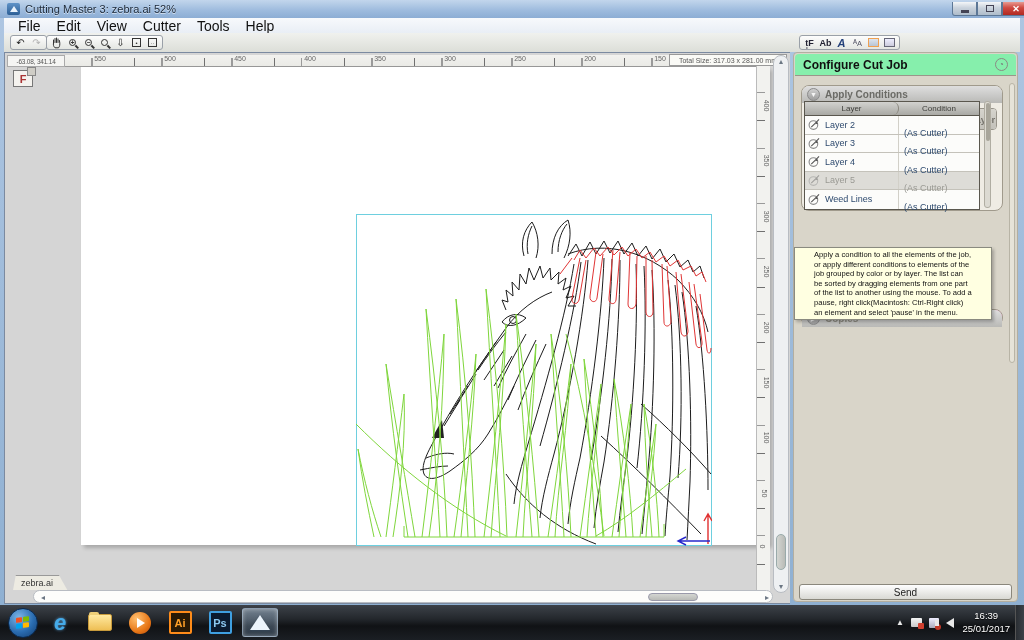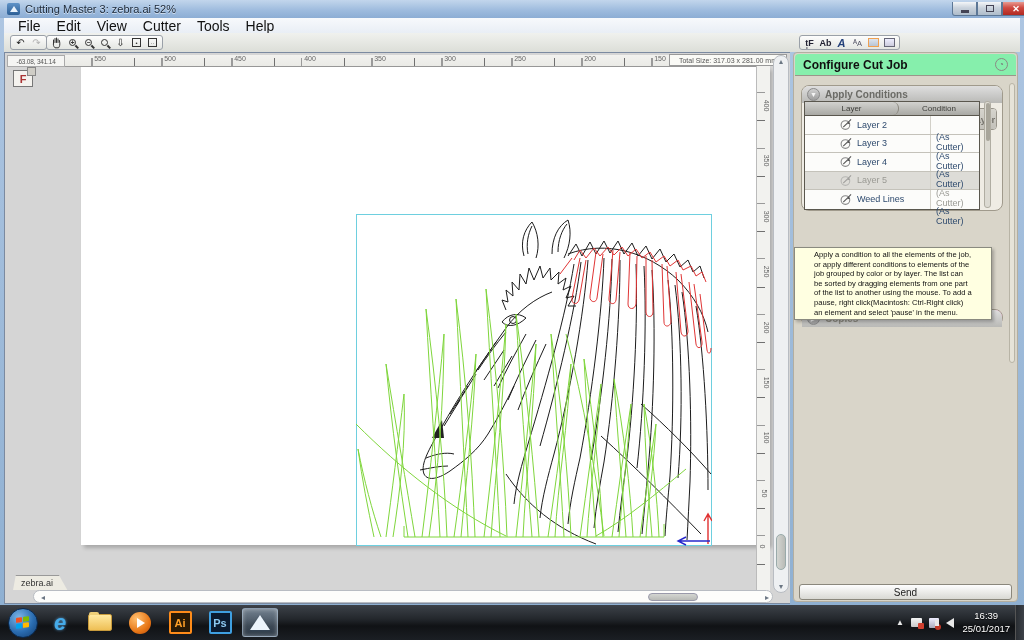--- a/index.html
+++ b/index.html
@@ -121,21 +121,21 @@
   .layers-icon { width:12px; height:12px; position:relative; }
   .layers-icon i { position:absolute; width:9px; height:8px; border:1px solid #888;
     border-radius:2px; background:#dcdad2; }
   #cond-table { position:absolute; left:10px; top:48px; width:176px; border:1px solid #5a574e;
     background:#fcfcfa; }
   #cond-head { display:flex; height:14px; background:linear-gradient(#d2d2cf,#a9a9a4);
     border-bottom:1px solid #5a574e; }
   .hc { font-size:8px; color:#3c3c38; display:flex; align-items:center; justify-content:center; }
   .hc1 { width:94px; border-right:1px solid #8a877e;border-radius:6px; }
   .hc2 { flex:1; }
-  .trow { display:flex; height:18.5px; border-bottom:1px solid #c4c2ba; align-items:flex-start;padding-left:32px; }
+  .trow { display:flex; height:18.5px; border-bottom:1px solid #c4c2ba; align-items:center; }
   .trow:last-child { border-bottom:none; }
   .tc1 { width:94px; display:flex; align-items:center; gap:4px; padding-left:3px;
     border-right:1px solid #d2d0c8; height:100%; }
   .tc2 { flex:1; padding-left:5px;margin-top:16px; }
   .lname { font-size:9px; color:#2e4a6e; }
   .lcond { font-size:9px; color:#2e4a6e; }
   .trow.dis { background:#dddcd7; }
   .trow.dis .lname, .trow.dis .lcond { color:#9a9a94; }
   .trow.dis svg { opacity:.45; }
   #tbl-scroll { position:absolute; left:190px; top:48px; width:7px; height:107px; background:#dcdad2;

